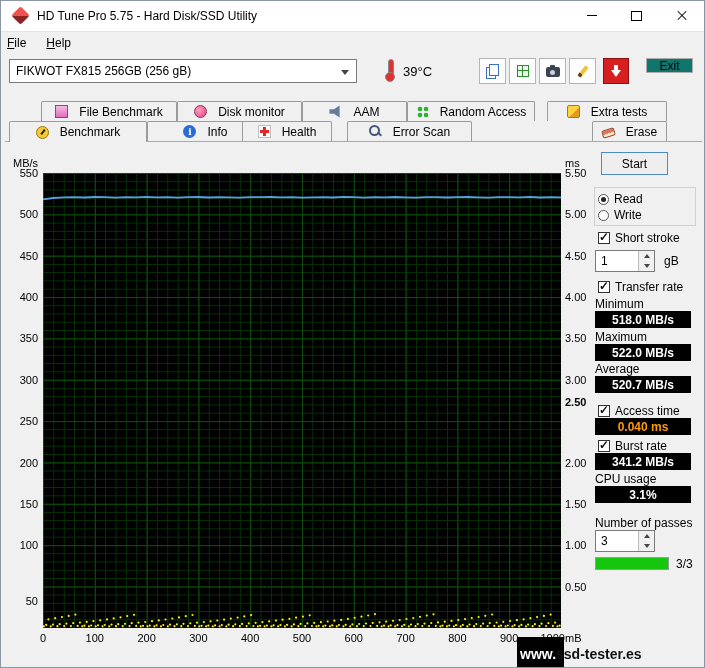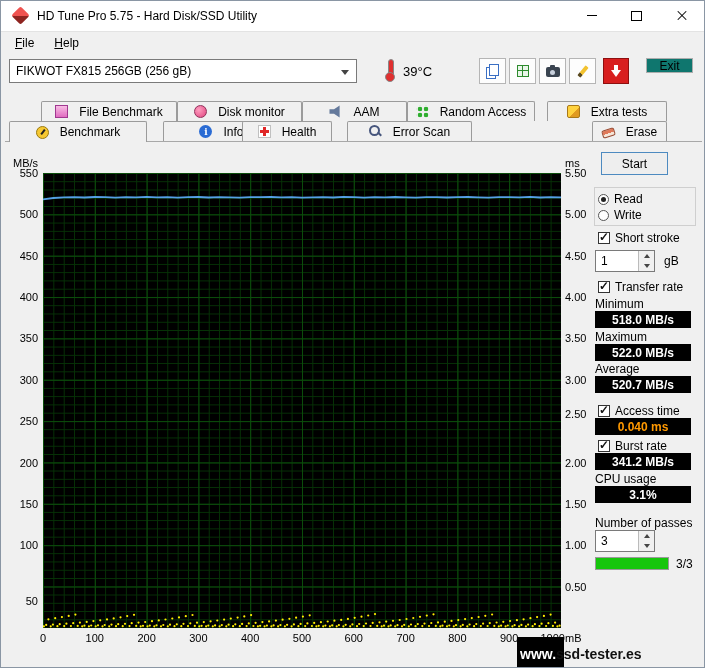--- a/index.html
+++ b/index.html
@@ -15,21 +15,21 @@
   .win-controls{position:absolute;right:0;top:0;display:flex;}
   .win-btn{width:45px;height:29px;display:flex;align-items:center;justify-content:center;}
   .glyph-min{width:10px;height:1px;background:#000;}
   .glyph-max{width:9px;height:8px;border:1px solid #000;}
   .glyph-close{position:relative;width:12px;height:12px;}
   .glyph-close::before,.glyph-close::after{content:"";position:absolute;left:0;top:5px;width:12px;height:1px;background:#000;}
   .glyph-close::before{transform:rotate(45deg);}
   .glyph-close::after{transform:rotate(-45deg);}
 
   
-  .menubar{position:absolute;left:0;top:31px;width:703px;height:21px;display:flex;align-items:center;padding-left:8px;box-sizing:border-box;}
+  .menubar{position:absolute;left:0;top:31px;width:703px;height:21px;display:flex;align-items:center;padding-left:0;box-sizing:border-box;}
   .menu-item{padding:2px 6px;margin-right:8px;cursor:default;}
   .menu-item::first-letter{text-decoration:underline;}
 
   
   .combo{position:absolute;left:8px;top:58px;width:348px;height:24px;background:#fff;border:1px solid #7a7a7a;
          box-sizing:border-box;display:flex;align-items:center;padding-left:6px;}
   .combo-arrow{position:absolute;right:7px;top:10px;width:0;height:0;
                border-left:4px solid transparent;border-right:4px solid transparent;border-top:5px solid #444;}
   .thermo{position:absolute;left:384px;top:58px;width:11px;height:24px;}
   .thermo::before{content:"";position:absolute;left:3px;top:0;width:4px;height:15px;background:#e03030;border:1px solid #888;border-radius:3px 3px 0 0;}
@@ -200,21 +200,21 @@
   </div>
   <div class="tab r1" style="left:546px;width:120px">
     <span class="ti ti-et"></span>
     <span>Extra tests</span>
   </div>
 
   <div class="tab r2 active" style="left:8px;width:138px">
     <span class="ti ti-bm"></span>
     <span>Benchmark</span>
   </div>
-  <div class="tab r2" style="left:162px;width:117px">
+  <div class="tab r2" style="left:146px;width:117px">
     <span class="ti ti-info"></span>
     <span>Info</span>
   </div>
   <div class="tab r2" style="left:241px;width:90px">
     <span class="ti ti-health"></span>
     <span>Health</span>
   </div>
   <div class="tab r2" style="left:346px;width:125px">
     <span class="ti ti-scan"></span>
     <span>Error Scan</span>
@@ -477,21 +477,21 @@
       <div class="tick tick-l" style="top: 455.545px;">200</div>
       <div class="tick tick-l" style="top: 496.909px;">150</div>
       <div class="tick tick-l" style="top: 538.273px;">100</div>
       <div class="tick tick-l" style="top: 579.636px; margin-top: 14px;">50</div>
       <div class="tick tick-r" style="top: 166px;">5.50</div>
       <div class="tick tick-r" style="top: 207.364px;">5.00</div>
       <div class="tick tick-r" style="top: 248.727px;">4.50</div>
       <div class="tick tick-r" style="top: 290.091px;">4.00</div>
       <div class="tick tick-r" style="top: 331.455px;">3.50</div>
       <div class="tick tick-r" style="top: 372.818px;">3.00</div>
-      <div class="tick tick-r" style="top: 407px;">2.50</div>
+      <div class="tick tick-r" style="top: 395px; font-weight: bold;">2.50</div>
       <div class="tick tick-r" style="top: 455.545px;">2.00</div>
       <div class="tick tick-r" style="top: 496.909px;">1.50</div>
       <div class="tick tick-r" style="top: 538.273px;">1.00</div>
       <div class="tick tick-r" style="top: 579.636px;">0.50</div>
       <div class="tick tick-x" style="left: 20px;">0</div>
       <div class="tick tick-x" style="left: 71.8px;">100</div>
       <div class="tick tick-x" style="left: 123.6px;">200</div>
       <div class="tick tick-x" style="left: 175.4px;">300</div>
       <div class="tick tick-x" style="left: 227.2px;">400</div>
       <div class="tick tick-x" style="left: 279px;">500</div>

